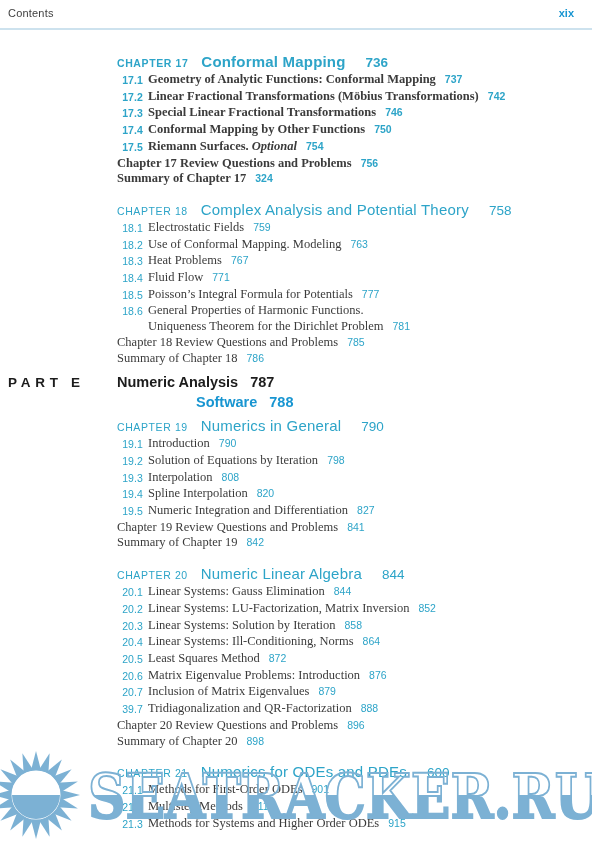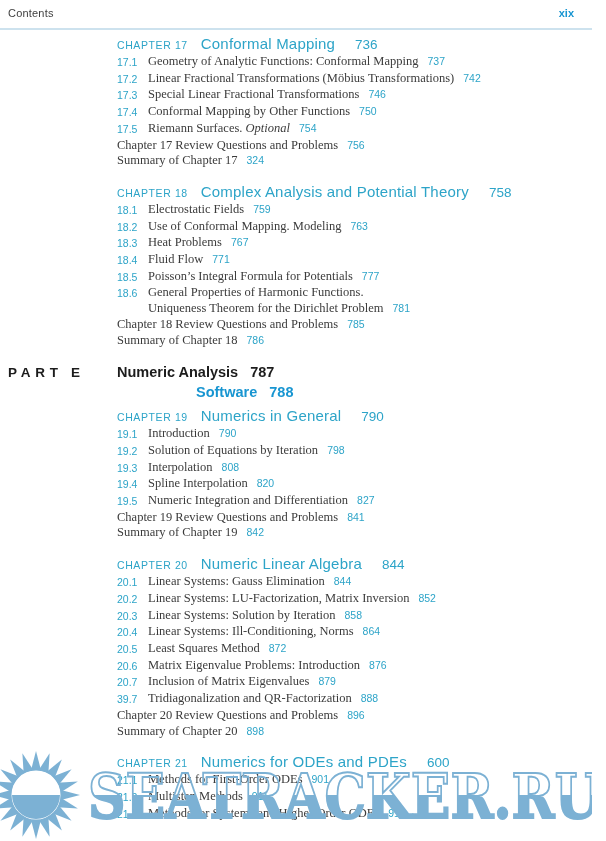--- a/index.html
+++ b/index.html
@@ -27,21 +27,21 @@
   #running-head .hd-left { color: #3f3f3f; float: left; letter-spacing: .2px; }
   #running-head .hd-right { color: #1795d1; float: right; font-weight: bold; }
 
   
   #toc {
     position: absolute;
     top: 30px; left: 117px;
     width: 470px;
   }
   .chapter { margin-top: 14px; }
-  .chapter:first-child { margin-top: 5px; }
+  .chapter:first-child { margin-top: 23px; font-weight: bold; }
   .part + .chapter { margin-top: 7px; }
 
   .ch-head {
     display: flex;
     align-items: baseline;
     margin-bottom: 2px;
     font-family: "Liberation Sans", sans-serif;
     color: #2da4c8;
     white-space: nowrap;
   }
@@ -54,32 +54,33 @@
     grid-template-columns: 31px 1fr;
     font-size: 12.5px;
     line-height: 15.7px;
   }
   .rows .row.extra { grid-template-columns: 1fr; }
   .num {
     font-family: "Liberation Sans", sans-serif;
     font-size: 10.5px;
     color: #2da4c8;
     padding-top: 1px;
+    text-align: center;
   }
   .txt { color: #3b3b3b; }
   .pg {
     font-family: "Liberation Sans", sans-serif;
     font-size: 10.5px;
     color: #2da4c8;
     margin-left: 9px;
     text-align: right;
   }
 
   
-  .part { position: relative; margin-top: 16px; }
+  .part { position: relative; margin-top: 8px; }
   .part-label {
     position: absolute;
     left: -109px; top: 1px;
     font-family: "Liberation Sans", sans-serif;
     font-weight: bold;
     font-size: 13.5px;
     letter-spacing: .35em;
     color: #1c1c1c;
     white-space: nowrap;
   }

